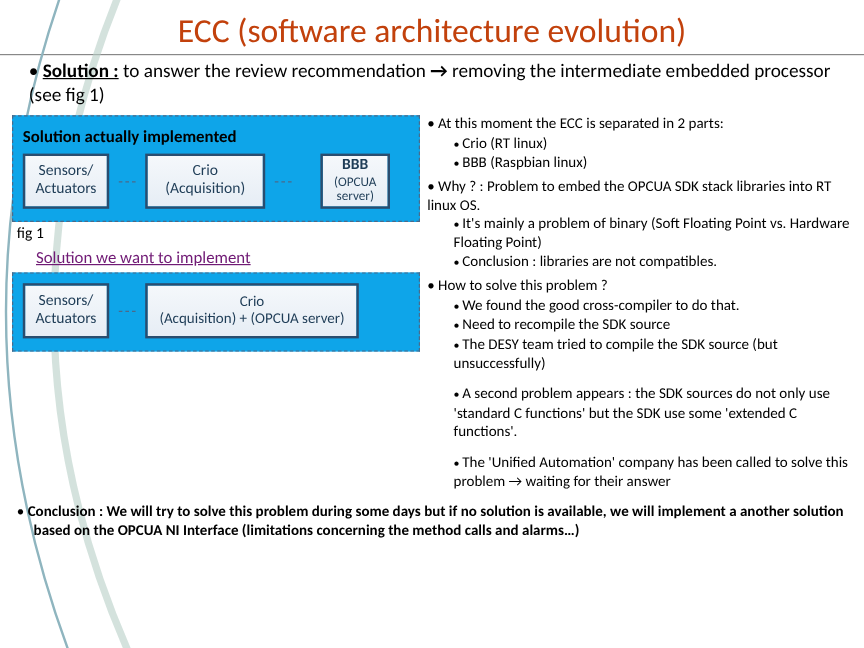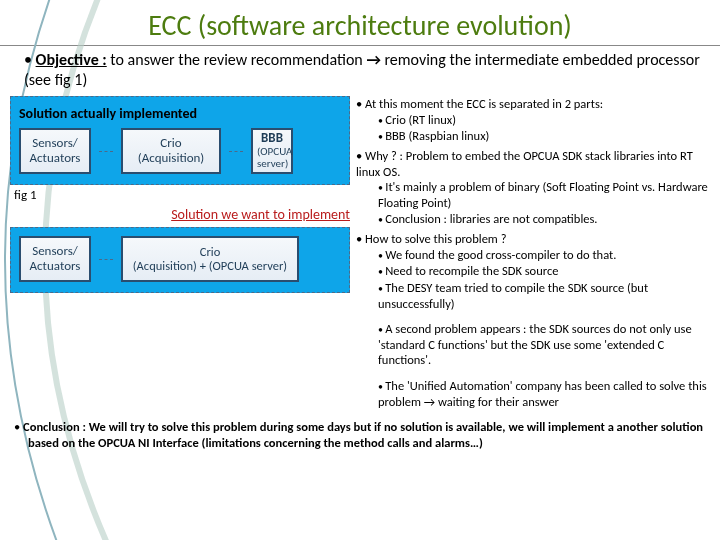--- a/index.html
+++ b/index.html
@@ -12,21 +12,21 @@
     overflow: hidden;
   }
   .bg-curve {
     position: absolute; left: -60px; top: -20px; width: 220px; height: 560px;
     pointer-events: none; z-index: 0;
   }
   .title {
     font-size: 28px;
     text-align: center;
     padding: 8px 0 2px;
-    color: #4d7c0f;
+    color: #c2410c;
     position: relative; z-index: 1;
   }
   .hr { border-top: 1px solid #888; margin: 0 0 4px; }
   .obj-row {
     position: relative; z-index: 1;
     margin: 0 14px 6px 24px;
     font-size: 16px; line-height: 1.25;
   }
   .obj-row .lead::before { content: "• "; }
   .obj-row b { font-weight: bold; text-decoration: underline; }
@@ -60,46 +60,46 @@
     border: 2px solid #2a4d6f;
     background: linear-gradient(#f5f8fb,#e6edf5);
     color: #1f3d57;
     text-align: center;
     display: flex; flex-direction: column; justify-content: center;
     font-size: 13px; line-height: 1.15;
     padding: 4px 4px;
   }
   .box.small { width: 72px; height: 46px; }
   .box.med { width: 100px; height: 46px; font-size: 13px;}
-  .box.bbb { width: 42px; height: 46px; font-size: 11px;}
+  .box.bbb { width: 58px; height: 46px; font-size: 11px; margin-left: 16px;}
   .box.bbb .t1 { font-weight: bold; font-size: 13px;}
   .row1 .boxes .dash { width: 14px; align-self: center; border-top: 1.5px dashed #4b6a8a; }
   .box.wide { width: 178px; height: 46px; font-size: 12.5px;}
   .figlabel { font-size: 13px; margin: 2px 0 4px 4px; }
-  .sol2title { font-size: 14px; color: #b91c1c; text-decoration: underline; margin: 2px 0 4px 20px; text-align: right;}
+  .sol2title { font-size: 14px; color: #701a75; text-decoration: underline; margin: 2px 0 4px 20px;}
   .conclusion {
     position: relative; z-index: 1;
     margin: 6px 14px 0 28px;
     font-size: 12.5px; line-height: 1.25;
   }
   .conclusion::before { content: "• "; margin-left: -14px; }
 </style>
 </head>
 <body>
 
 <svg class="bg-curve" viewBox="0 0 220 560">
   <path d="M 120 -10 Q 10 280 120 570" stroke="#8fb5bf" stroke-width="2" fill="none"></path>
   <path d="M 170 -10 Q 40 280 170 570" stroke="#b7cfc7" stroke-width="6" fill="none" opacity="0.6"></path>
 </svg>
 
 <div class="title">ECC (software architecture evolution)</div>
 <div class="hr"></div>
 
 <div class="obj-row">
-  <span class="lead"><b>Objective :</b>
+  <span class="lead"><b>Solution :</b>
   <span>to answer the review recommendation</span>
   <span class="arrow">→</span>
   <span>removing the intermediate embedded processor (see fig 1)</span></span>
 </div>
 
 <div class="cols">
   <div class="left">
     <div class="panel row1">
       <div class="panel-title">Solution actually implemented</div>
       <div class="boxes">

